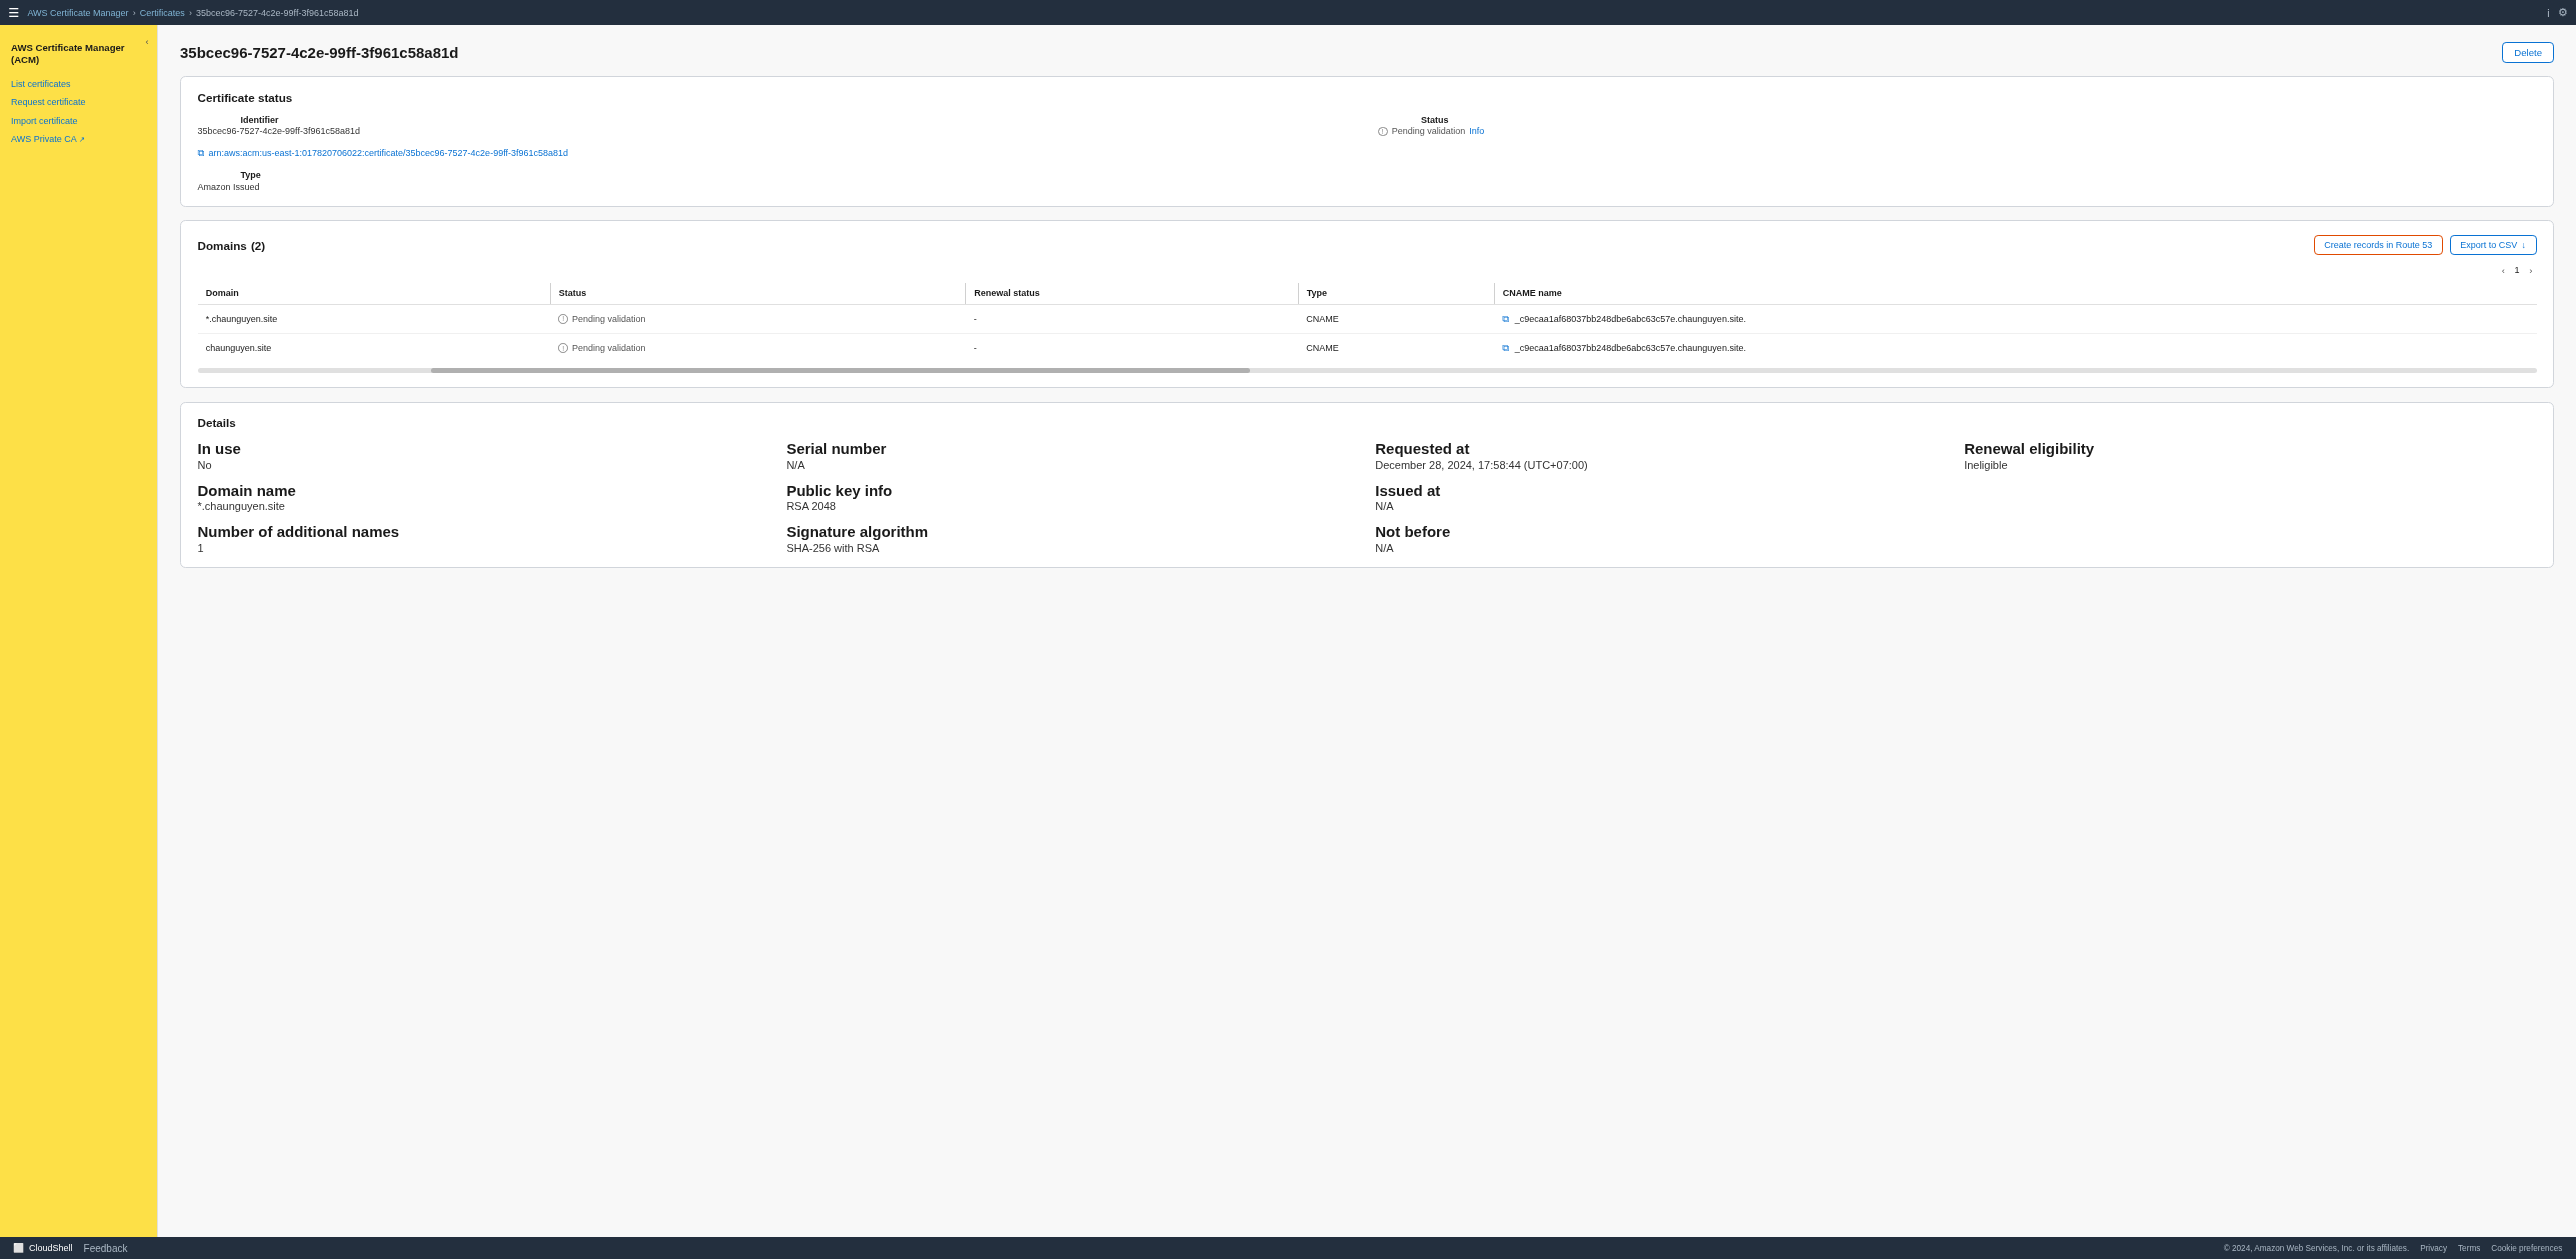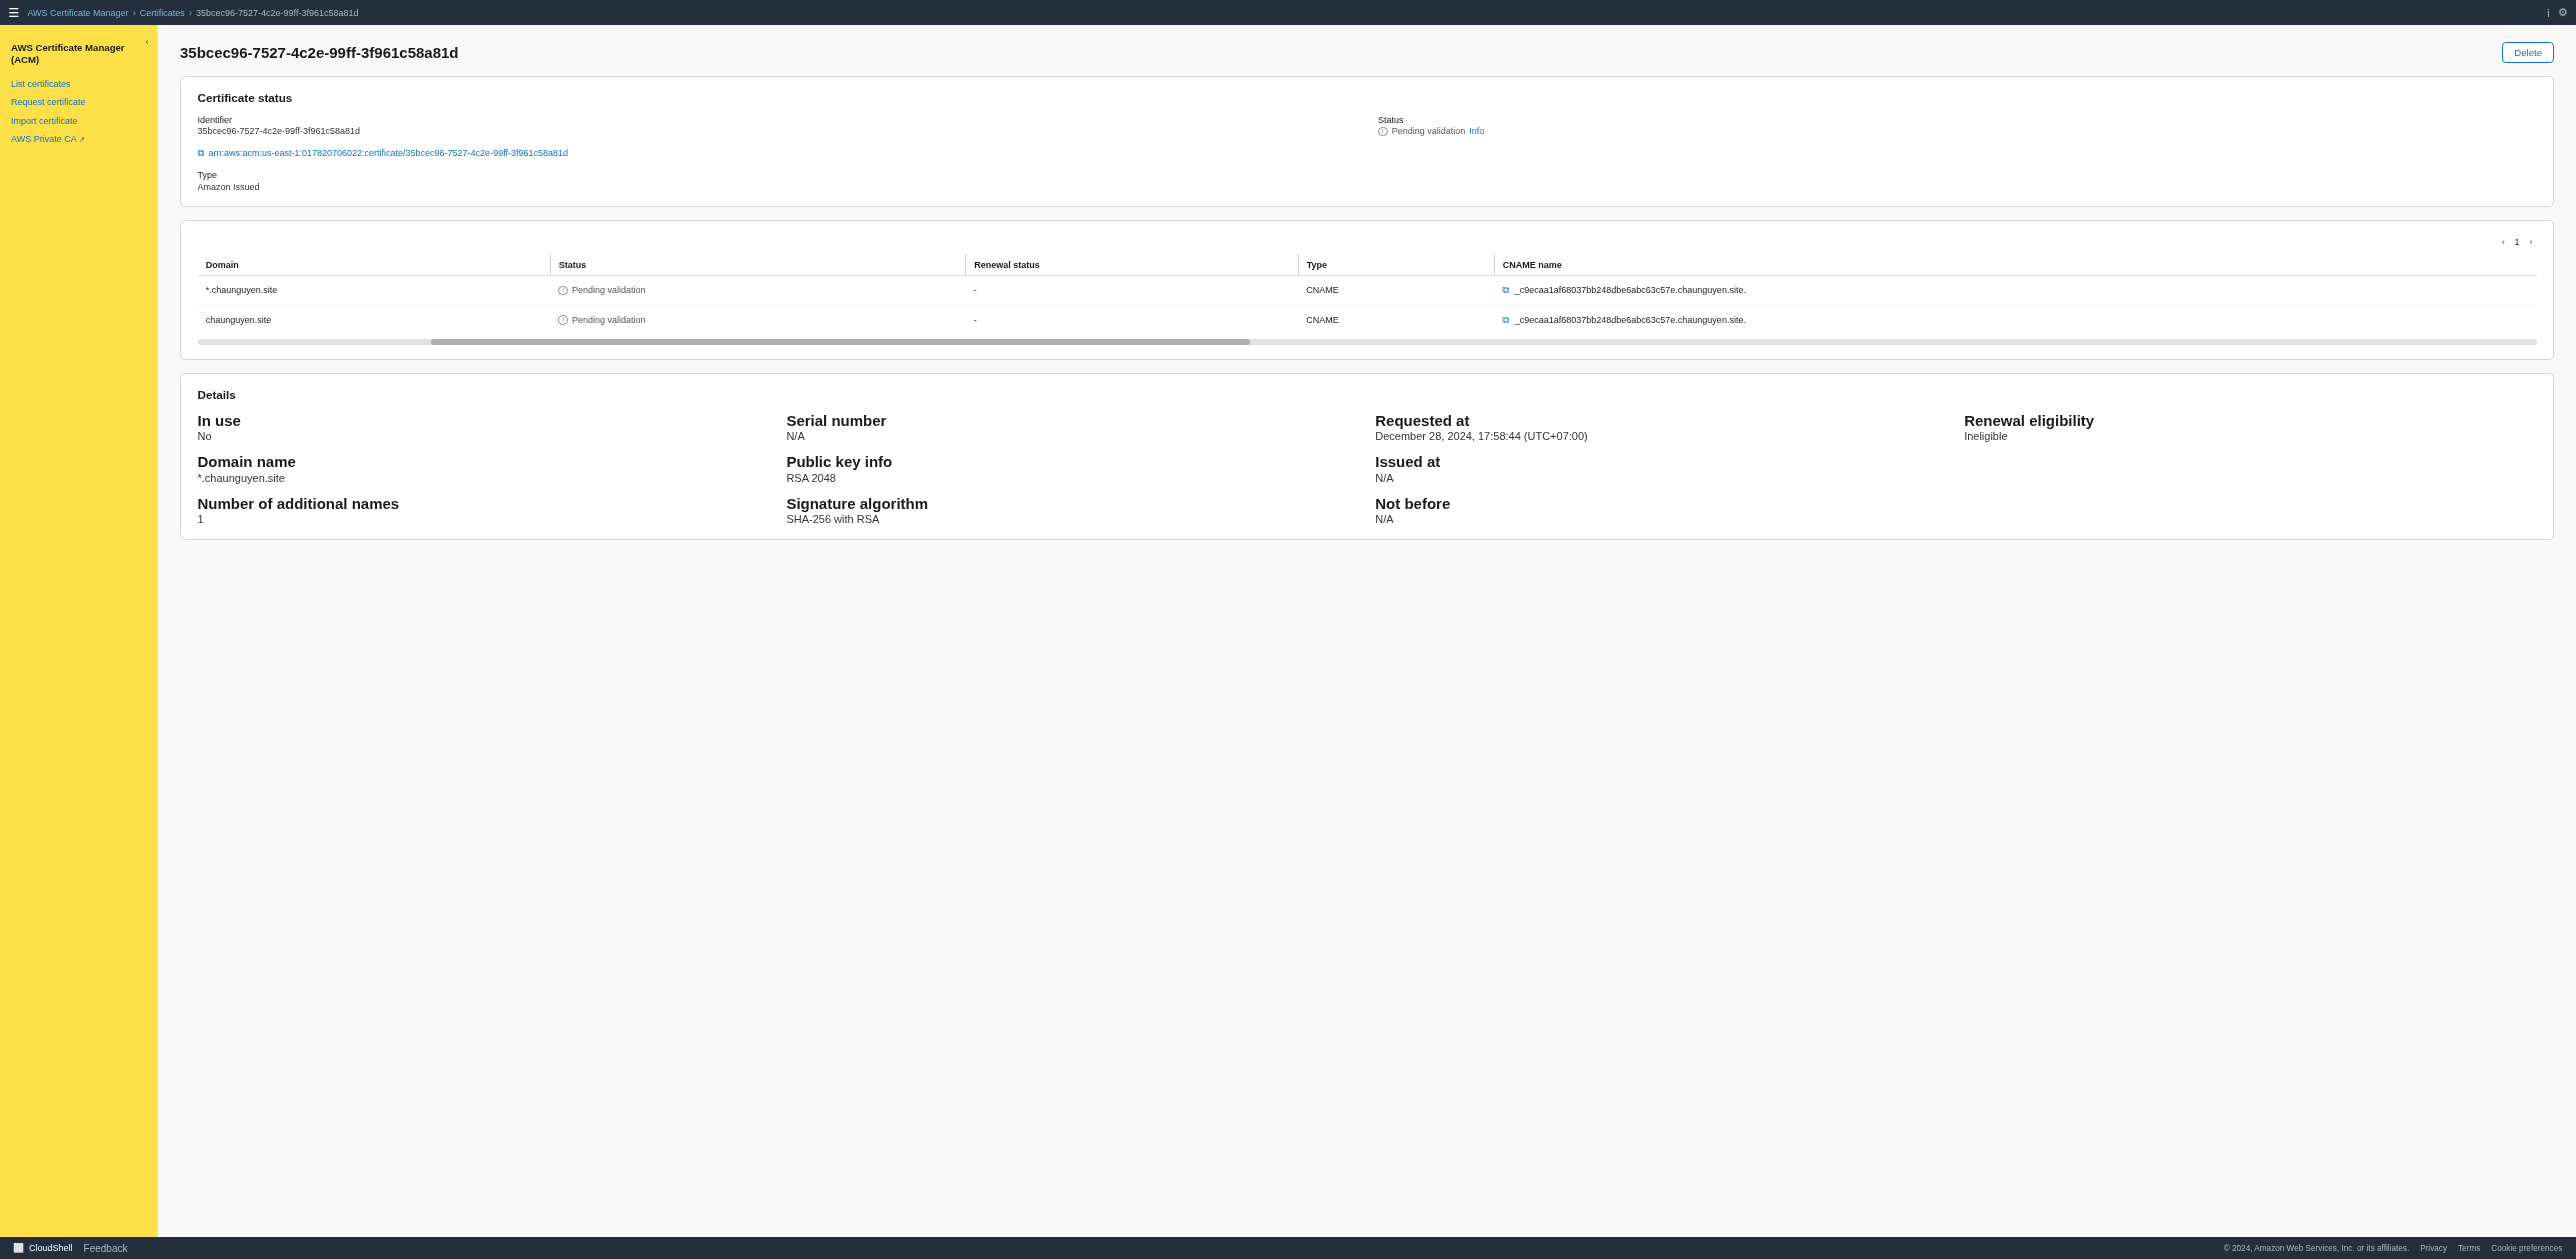--- a/index.html
+++ b/index.html
@@ -63,21 +63,21 @@
       background: white;
       border: 0.7px solid #d1d5db;
       border-radius: 5.5px;
       padding: 13.7px 16.5px;
       margin-bottom: 13.7px;
     }
     .card-title { font-size: 11.7px; font-weight: 700; margin-bottom: 11px; }
 
     
     .info-grid { display: grid; grid-template-columns: 1fr 1fr; gap: 11px 22px; }
-    .info-field label { font-size: 9px; font-weight: 400; display: block; margin-bottom: 1.4px; }
+    .info-field label { font-size: 9px; font-weight: 700; display: block; margin-bottom: 1.4px; margin-left: 43px; }
     .info-field .value { font-size: 9px; color: #333; display: flex; align-items: center; gap: 4.1px; }
     .info-field .status-pending { display: flex; align-items: center; gap: 4.1px; color: #555; }
     .info-field .info-link { color: #0972d3; text-decoration: none; font-size: 9px; }
     .copy-icon { color: #0972d3; cursor: pointer; font-size: 9.6px; }
     .arn-value { color: #0972d3; font-size: 9px; display: flex; align-items: center; gap: 4.1px; }
 
     
     .domains-header { display: flex; align-items: center; justify-content: space-between; margin-bottom: 8.2px; }
     .domains-title { font-size: 11.7px; font-weight: 700; }
     .domains-actions { display: flex; gap: 6.9px; align-items: center; }
@@ -203,20 +203,33 @@
           </div>
         </div>
         <div class="info-field">
           <label>Type</label>
           <div class="value">Amazon Issued</div>
         </div>
       </div>
     </div>
 
     <div class="card">
+      <div class="domains-header">
+        <div style="display:flex;align-items:center;gap:4.1px;">
+          <span class="domains-title">Domains</span>
+          <span style="font-size:11.7px;font-weight:700;">(2)</span>
+        </div>
+        <div class="domains-actions">
+          <button class="btn-route53">Create records in Route 53</button>
+          <button class="btn-export">
+            <span>Export to CSV</span>
+            <span>↓</span>
+          </button>
+        </div>
+      </div>
       <div class="pagination">
         <button>‹</button>
         <span>1</span>
         <button>›</button>
       </div>
       <div class="table-wrap">
         <table class="domains-table">
           <thead>
             <tr>
               <th>Domain</th>

